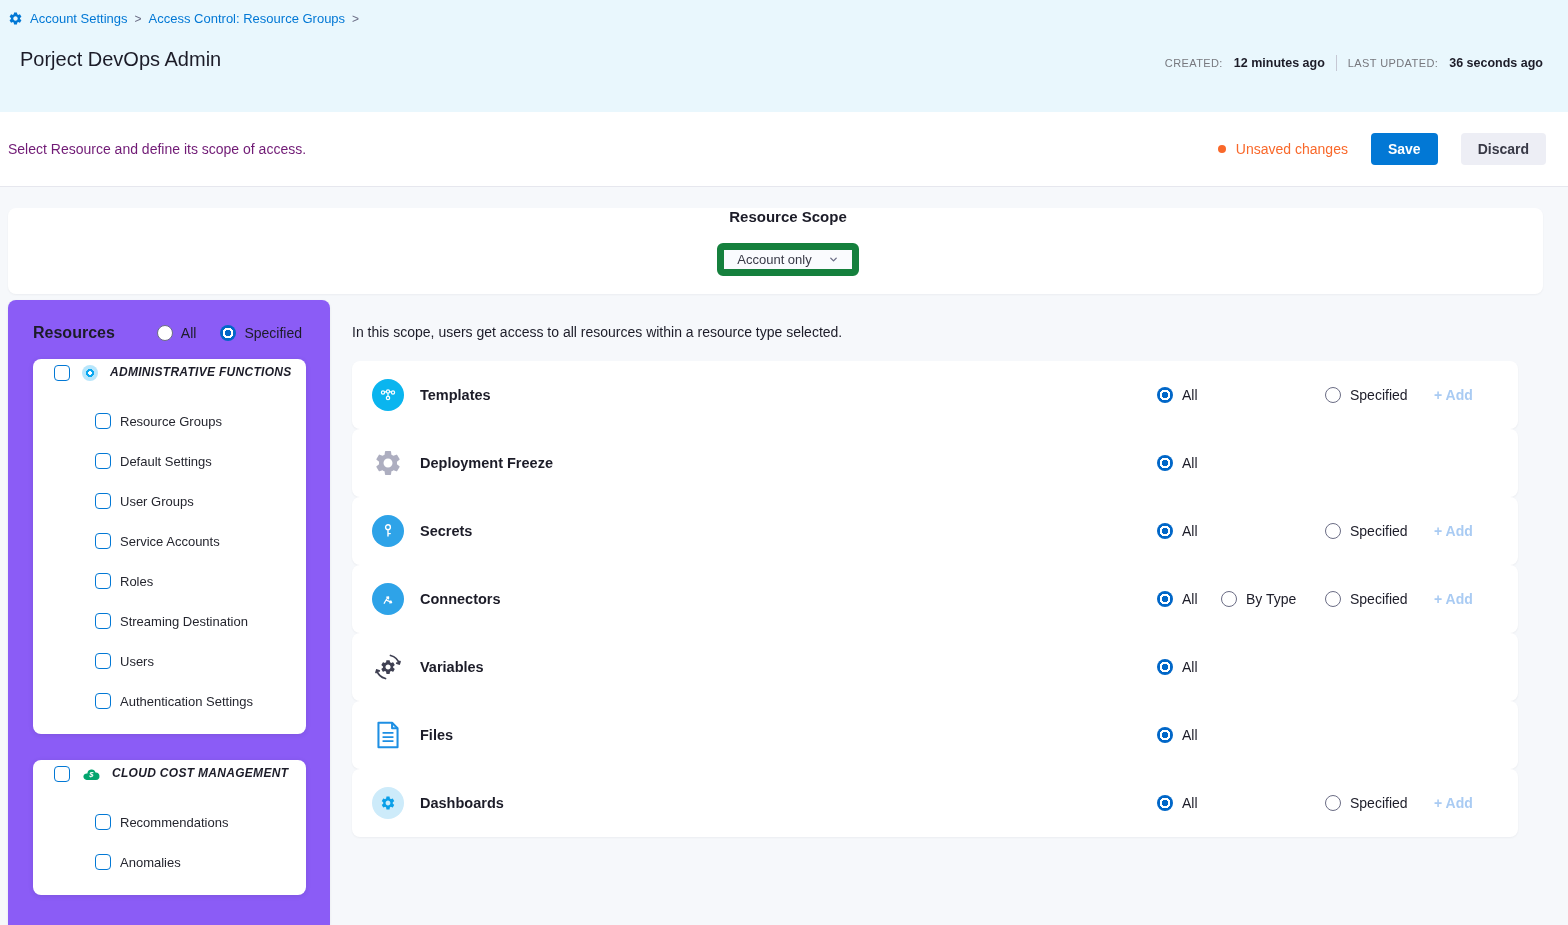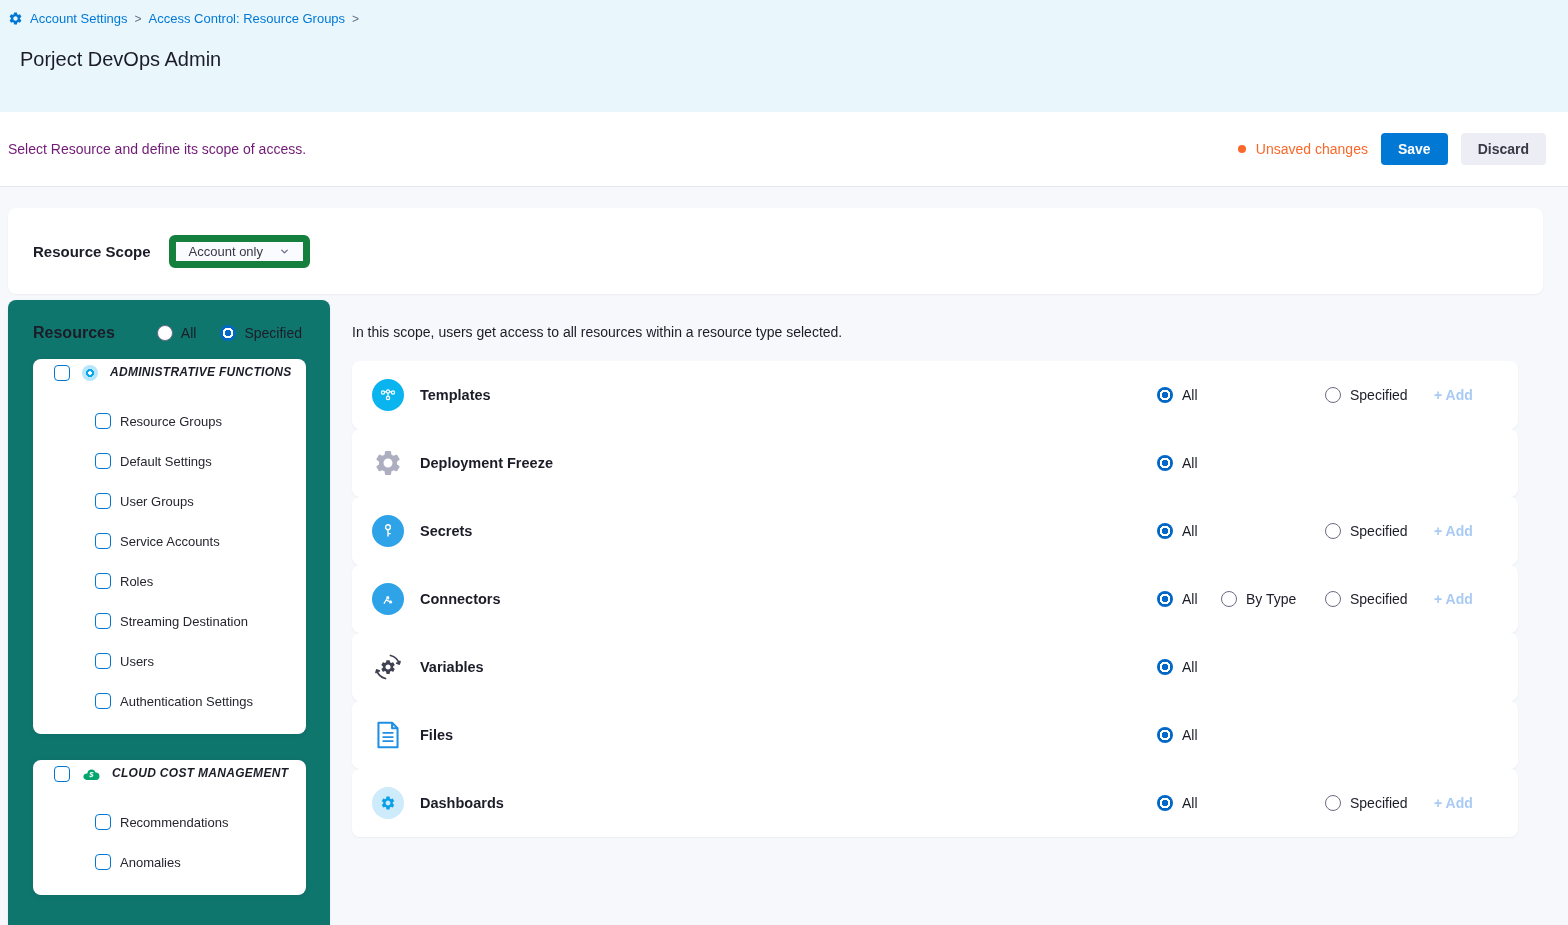--- a/index.html
+++ b/index.html
@@ -14,33 +14,33 @@
   .breadcrumb .crumb { color:#0278d5; font-weight:500; text-decoration:none; cursor:pointer; }
   .breadcrumb .sep { color:#6b6d85; font-size:12px; }
   .page-title { position:absolute; left:20px; top:48px; margin:0; font-size:20px; font-weight:500; color:#1c1c28; }
   .header-meta { position:absolute; right:25px; top:55px; display:flex; align-items:center; gap:11px; }
   .meta-label { font-size:11px; color:#77787e; letter-spacing:.4px; }
   .meta-value { font-size:12.5px; font-weight:600; color:#1c1c28; }
   .meta-divider { width:1px; height:16px; background:#c6c8d4; }
   
   .toolbar { position:absolute; left:0; top:112px; width:1568px; height:74px; background:#fff; box-shadow:0 1px 0 #e6e7ee; }
   .toolbar-desc { position:absolute; left:8px; top:50%; transform:translateY(-50%); font-size:14px; color:#701a75; }
-  .toolbar-right { position:absolute; right:22px; top:50%; transform:translateY(-50%); display:flex; align-items:center; gap:13px; }
+  .toolbar-right { position:absolute; right:22px; top:50%; transform:translateY(-50%); display:flex; align-items:center; gap:23px; }
   .unsaved { display:flex; align-items:center; gap:10px; color:#f9682a; font-size:14px; }
   .unsaved-dot { width:8px; height:8px; border-radius:50%; background:#f9682a; }
   .btn { border:none; border-radius:4px; font-weight:700; font-size:14px; padding:8px 17px; cursor:pointer; font-family:inherit; }
   .btn-save { background:#0278d5; color:#fff; }
   .btn-discard { background:#edeef5; color:#383946; }
   
   .scope-card { position:absolute; left:8px; top:208px; width:1535px; height:86px; background:#fff; border-radius:8px; box-shadow:0 1px 2px rgba(40,41,61,.05); }
-  .scope-inner { display:flex; align-items:center; height:100%; padding-left:25px; gap:18px; }
+  .scope-inner { display:flex; align-items:center; height:100%; padding-left:25px; gap:18px;flex-direction:column; }
   .scope-label { font-size:15px; font-weight:700; color:#1c1c28; }
   .scope-select { display:flex; align-items:center; gap:16px; height:33px; padding:0 13px; border:7px solid #15803d; border-radius:6px; background:#fafbfe; font-size:13px; color:#383946; cursor:pointer; }
   
-  .resources-panel { position:absolute; left:8px; top:300px; width:322px; height:625px; background:#0f766e; border-radius:8px 8px 0 0; box-shadow:0 1px 3px rgba(40,41,61,.08); }
+  .resources-panel { position:absolute; left:8px; top:300px; width:322px; height:625px; background:#8b5cf6; border-radius:8px 8px 0 0; box-shadow:0 1px 3px rgba(40,41,61,.08); }
   .resources-header { display:flex; align-items:center; padding:24px 0 0 25px; }
   .resources-title { font-size:16px; font-weight:700; color:#1c1c28; }
   .mode-group { display:flex; align-items:center; gap:24px; margin-left:42px; }
   .mode-option { display:flex; align-items:center; gap:8px; font-size:14px; color:#1c1c28; cursor:pointer; }
   .group-card { width:273px; margin:17px 0 0 25px; border-radius:8px; background:#fff; box-shadow:0 1px 5px rgba(40,41,61,.13); padding:6px 0 13px; }
   .group-card + .group-card { margin-top:26px; }
   .group-header { display:flex; gap:12px; height:36px; padding-left:21px;font-style:italic; }
   .group-label { font-size:12px; font-weight:600; letter-spacing:.3px; color:#1c1c28; }
   .group-item { display:flex; align-items:center; gap:9px; height:40px; padding-left:62px; }
   .group-item-label { font-size:13px; color:#25262f; }
@@ -73,20 +73,27 @@
       <svg width="15" height="15" viewBox="0 0 24 24">
           <path d="M19.14 12.94c.04-.3.06-.61.06-.94 0-.32-.02-.64-.07-.94l2.03-1.58a.49.49 0 0 0 .12-.61l-1.92-3.32a.488.488 0 0 0-.59-.22l-2.39.96c-.5-.38-1.03-.7-1.62-.94l-.36-2.54a.484.484 0 0 0-.48-.41h-3.84c-.24 0-.43.17-.47.41l-.36 2.54c-.59.24-1.13.57-1.62.94l-2.39-.96c-.22-.08-.47 0-.59.22L2.74 8.87c-.12.21-.08.47.12.61l2.03 1.58c-.05.3-.09.63-.09.94s.02.64.07.94l-2.03 1.58a.49.49 0 0 0-.12.61l1.92 3.32c.12.22.37.29.59.22l2.39-.96c.5.38 1.03.7 1.62.94l.36 2.54c.05.24.24.41.48.41h3.84c.24 0 .44-.17.47-.41l.36-2.54c.59-.24 1.13-.56 1.62-.94l2.39.96c.22.08.47 0 .59-.22l1.92-3.32c.12-.22.07-.47-.12-.61l-2.01-1.58zM12 15.6c-1.98 0-3.6-1.62-3.6-3.6s1.62-3.6 3.6-3.6 3.6 1.62 3.6 3.6-1.62 3.6-3.6 3.6z" fill="#0278d5"></path>
         </svg>
     </span>
     <a class="crumb">Account Settings</a>
     <span class="sep">&gt;</span>
     <a class="crumb">Access Control: Resource Groups</a>
     <span class="sep">&gt;</span>
   </nav>
   <h1 class="page-title">Porject DevOps Admin</h1>
+  <div class="header-meta">
+    <span class="meta-label">CREATED:</span>
+    <span class="meta-value">12 minutes ago</span>
+    <span class="meta-divider"></span>
+    <span class="meta-label">LAST UPDATED:</span>
+    <span class="meta-value">36 seconds ago</span>
+  </div>
 </header>
 
 <div class="toolbar">
   <span class="toolbar-desc">Select Resource and define its scope of access.</span>
   <div class="toolbar-right">
     <span class="unsaved">
       <span class="unsaved-dot"></span>
       <span>Unsaved changes</span>
     </span>
     <button class="btn btn-save">Save</button>

